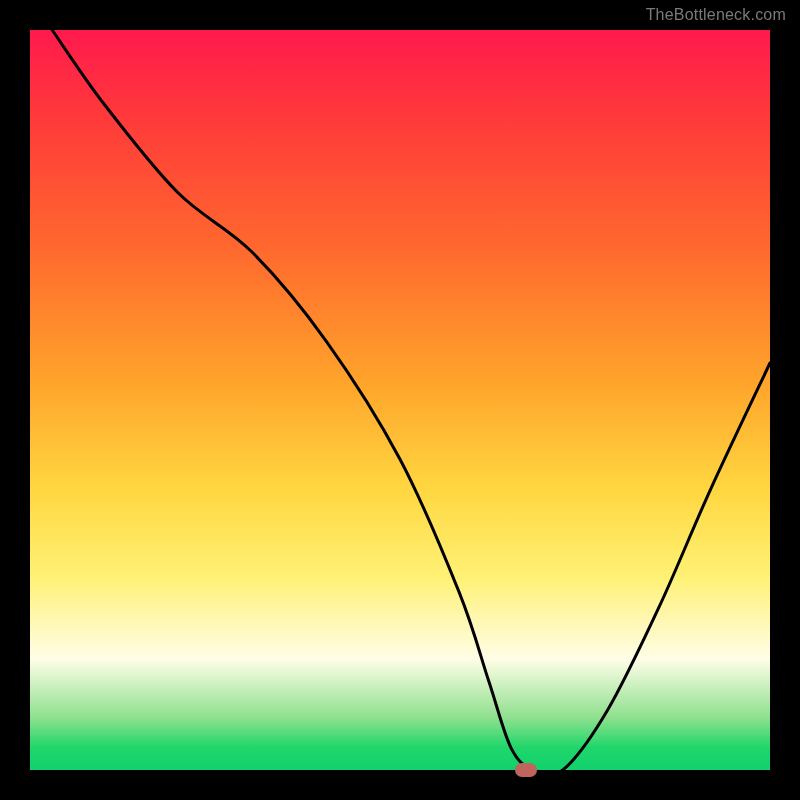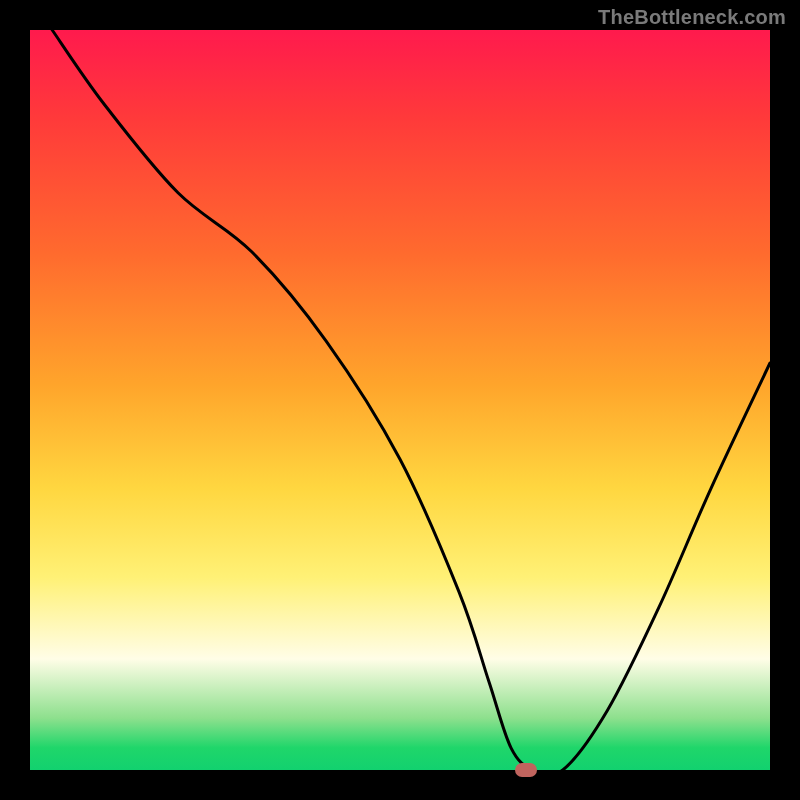--- a/index.html
+++ b/index.html
@@ -36,22 +36,22 @@
       #8de08d 93%,
       #1fd66a 97%,
       #12d16f 100%
     );
   }
   .watermark {
     position: absolute;
     top: 6px;
     right: 14px;
     color: #7a7a7a;
-    font-size: 20px;
-    font-weight: 700;
+    font-size: 16px;
+    font-weight: 400;
     letter-spacing: 0.2px;
     user-select: none;
   }
   svg.curve {
     position: absolute;
     left: 0;
     top: 0;
     width: 740px;
     height: 740px;
     overflow: visible;

